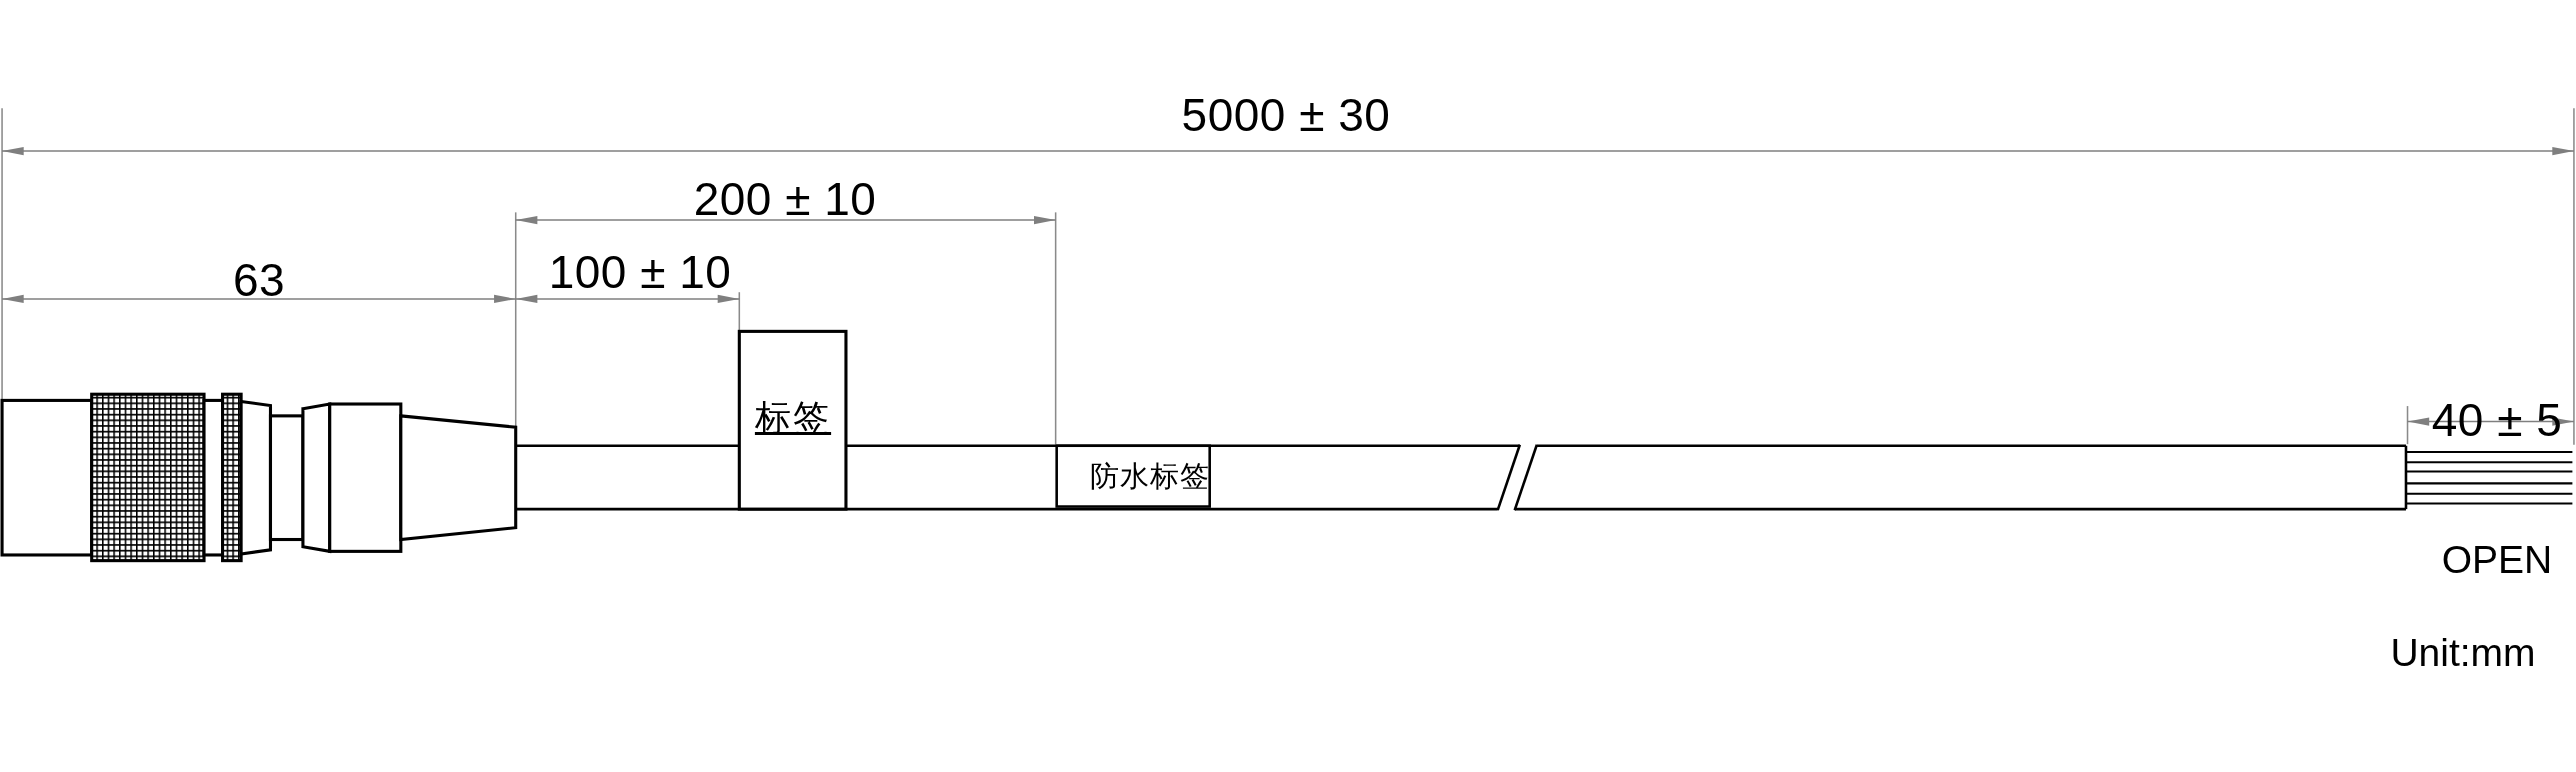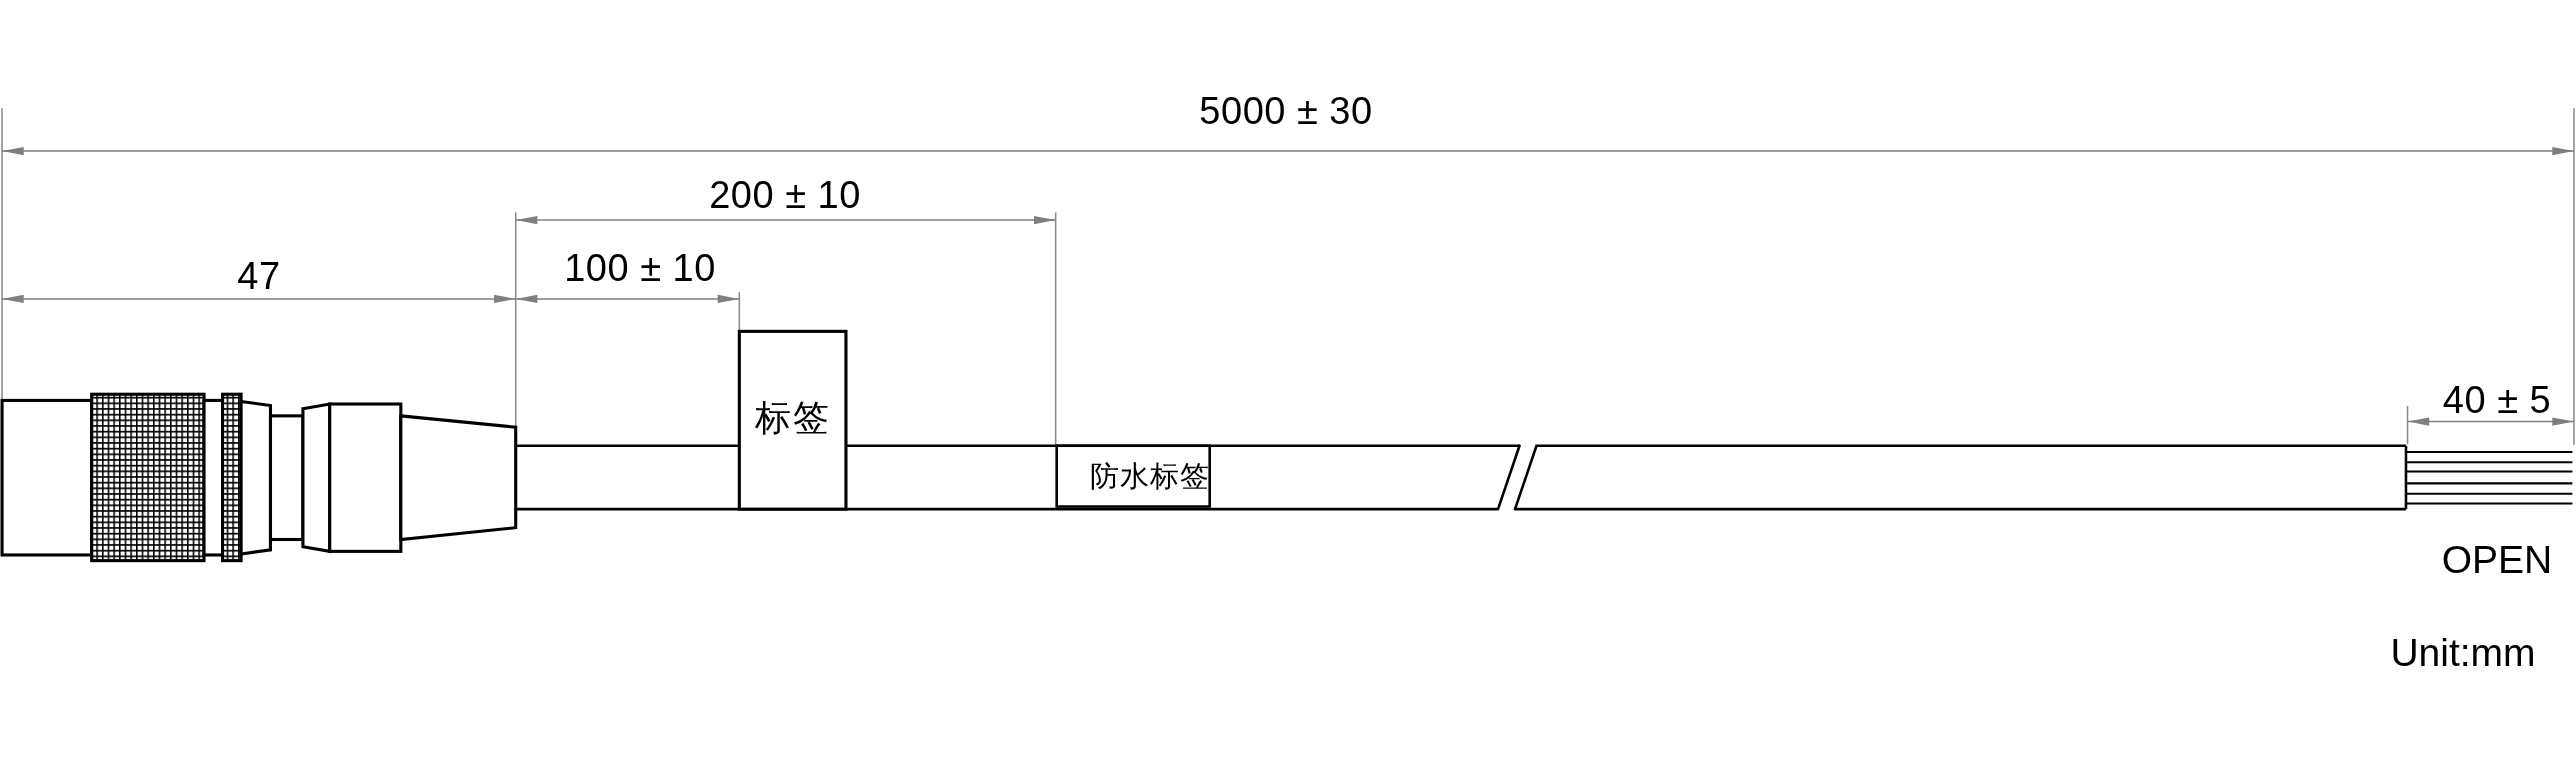--- a/index.html
+++ b/index.html
@@ -21,26 +21,27 @@
     top: 0;
   }
   .lbl {
     position: absolute;
     color: #000000;
     white-space: nowrap;
     line-height: 1.08;
     transform: translateX(-50%);
   }
   .dim-text {
-    font-size: 38px;
+    font-size: 46px;
     letter-spacing: 0.5px;
   }
   .cjk-big {
     font-size: 36px;
     letter-spacing: 2.1px;
+    text-decoration: underline;
   }
   .cjk-small {
     font-size: 29px;
     letter-spacing: 1px;
   }
   .end-text {
     font-size: 39px;
   }
 </style>
 </head>
@@ -118,25 +119,25 @@
       <polygon points="588,793 640,784 640,1070 588,1061"></polygon>
       <rect x="640" y="784" width="138" height="286"></rect>
       <polygon points="778,807 1001,829 1001,1024 778,1047"></polygon>
     </g>
   </svg>
 
   <div class="lbl dim-text" style="left:1286px; top:91px;">5000 ± 30</div>
 
   <div class="lbl dim-text" style="left:785px; top:175px;text-align:center;">200 ± 10</div>
 
-  <div class="lbl dim-text" style="left:259px; top:256px;">47</div>
+  <div class="lbl dim-text" style="left:259px; top:256px;">63</div>
 
   <div class="lbl dim-text" style="left:640px; top:248px;">100 ± 10</div>
 
-  <div class="lbl dim-text" style="left:2497px; top:380px;">40 ± 5</div>
+  <div class="lbl dim-text" style="left:2497px; top:396px;">40 ± 5</div>
 
   <div class="lbl cjk-big" style="left:793px; top:399px;">标签</div>
 
   <div class="lbl cjk-small" style="left:1134px; top:461px;margin-left:16px;">防水标签</div>
 
   <div class="lbl end-text" style="left:2497px; top:539px;">OPEN</div>
 
   <div class="lbl end-text" style="left:2463px; top:632px;">Unit:mm</div>
 
 </div>

